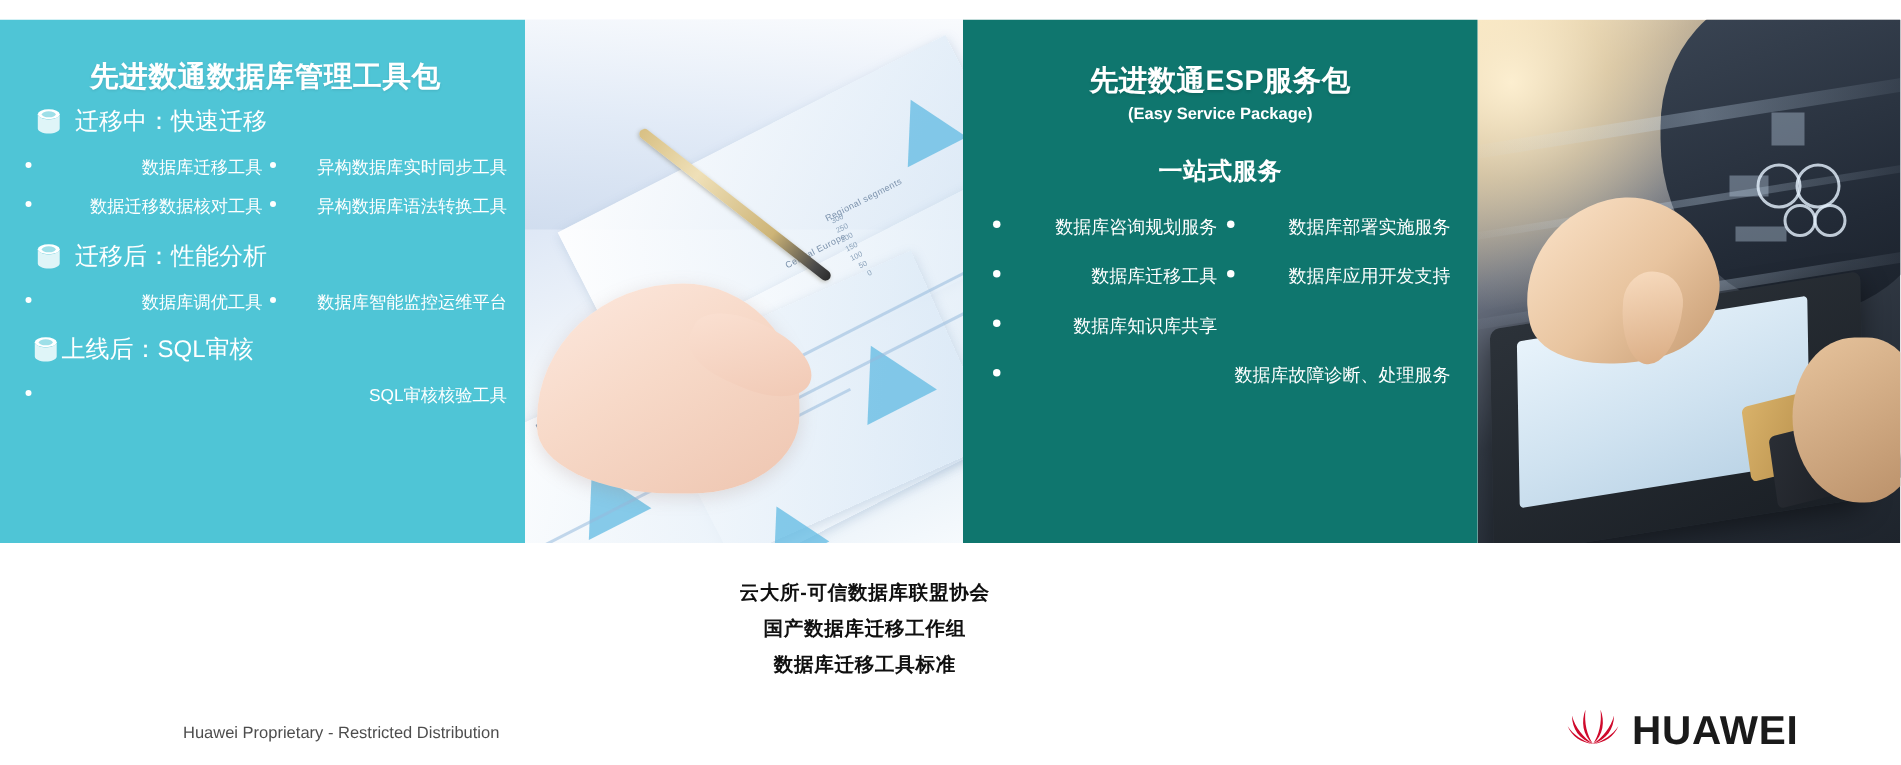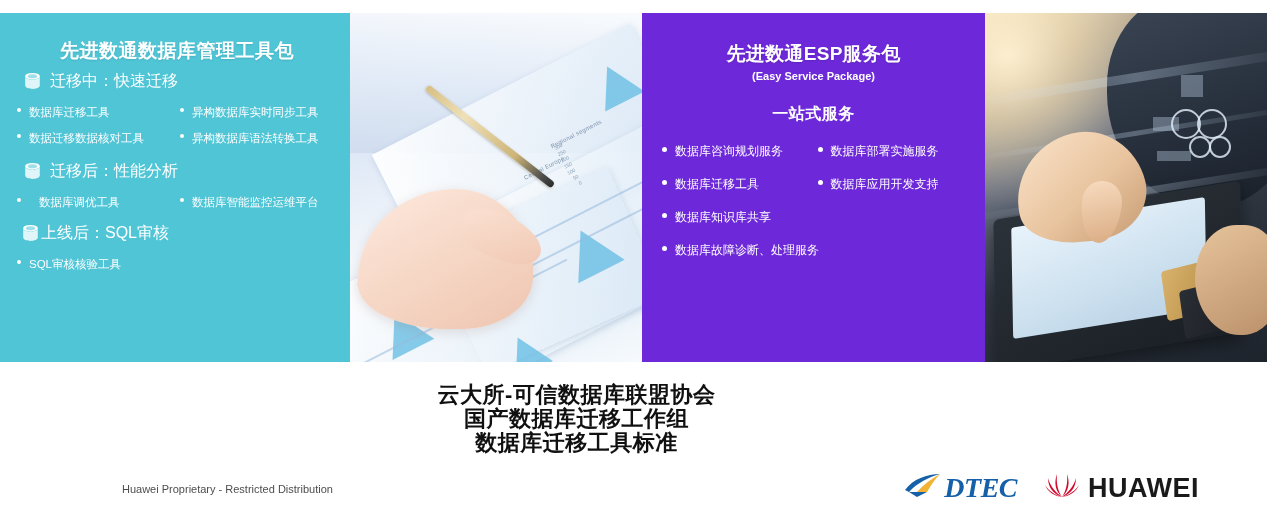--- a/index.html
+++ b/index.html
@@ -232,20 +232,21 @@
     font-weight: 400;
   }
   .sec-head.tight { gap: 2px; margin-left: 8px; }
   .db-icon { display: inline-block; width: 17px; height: 19px; flex: 0 0 auto; }
   .bullets {
     display: flex;
     flex-wrap: wrap;
     margin: 7px 0 0 0;
     padding: 0;
     list-style: none;
+    text-align: right;
   }
   .bullets li {
     width: 50%;
     box-sizing: border-box;
     font-size: 11.5px;
     line-height: 14px;
     padding: 6px 2px 6px 15px;
     position: relative;
     white-space: nowrap;
   }
@@ -257,21 +258,21 @@
     width: 4px; height: 4px;
     border-radius: 50%;
     background: #ffffff;
   }
 
   
   #panel-right {
     position: absolute;
     left: 642px; top: 0;
     width: 343px; height: 349px;
-    background: #6d28d9;
+    background: #0f766e;
     color: #ffffff;
     box-sizing: border-box;
     padding: 28px 8px 0 8px;
   }
   #panel-right .p-title {
     font-size: 19px;
     font-weight: bold;
     text-align: center;
     letter-spacing: .3px;
     text-shadow: 0 1px 2px rgba(0,0,0,.12);
@@ -300,21 +301,21 @@
     width: 5px; height: 5px;
   }
 
   
   #caption {
     position: absolute;
     left: 0; top: 383px;
     width: 1153px;
     text-align: center;
     color: #101010;
-    font-size: 22px;
+    font-size: 13px;
     font-weight: bold;
     line-height: 24px;
     letter-spacing: .5px;
   }
   #page-number {
     position: absolute;
     left: 72px; top: 483px;
     font-size: 11px;
     color: #4d4d4d;
     margin-top: 44px;
@@ -467,30 +468,20 @@
 <div id="caption">
   <div>云大所-可信数据库联盟协会</div>
   <div>国产数据库迁移工作组</div>
   <div>数据库迁移工具标准</div>
 </div>
 
 <div id="page-number">18</div>
 <div id="confidentiality">Huawei Proprietary - Restricted Distribution</div>
 
 <div id="logo-bar">
-  <div class="dtec-logo">
-    <span>
-      <svg width="40" height="26" viewBox="0 0 40 26" aria-hidden="true">
-        <path d="M2 17 C10 6 24 1 37 1 C26 4 14 10 6 19 Z" fill="#1560a8"></path>
-        <path d="M37 1 C28 6 20 12 14 19 L24 19 C28 12 32 6 37 1 Z" fill="#f2b233"></path>
-        <path d="M6 19 L24 19 L14 24 Z" fill="#1560a8"></path>
-      </svg>
-    </span>
-    <span class="dtec-word">DTEC</span>
-  </div>
   <div class="huawei-logo">
     <span>
       <svg width="34" height="26" viewBox="0 0 34 26" aria-hidden="true">
         <g fill="#cf0a2c">
           <path d="M17 24 C13 18 11 10 12 1 C9 9 10 18 17 24 Z"></path>
           <path d="M17 24 C21 18 23 10 22 1 C25 9 24 18 17 24 Z"></path>
           <path d="M17 24 C11 20 5 13 3 5 C3 14 8 21 17 24 Z"></path>
           <path d="M17 24 C23 20 29 13 31 5 C31 14 26 21 17 24 Z"></path>
           <path d="M17 24 C10 22 4 18 0 12 C3 19 9 23 17 24 Z"></path>
           <path d="M17 24 C24 22 30 18 34 12 C31 19 25 23 17 24 Z"></path>

